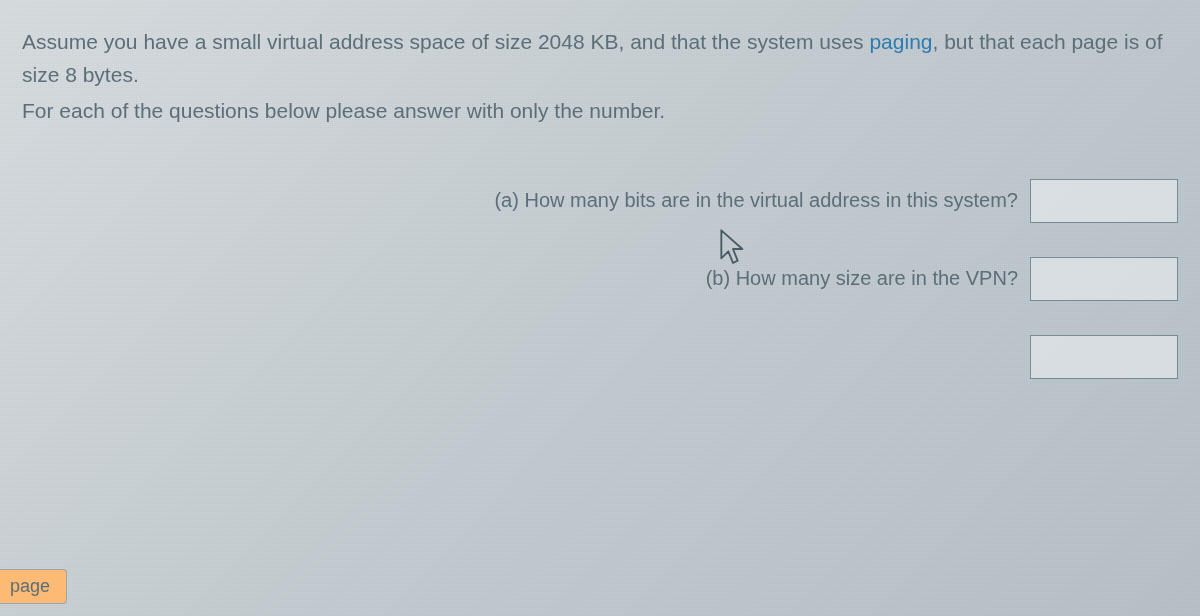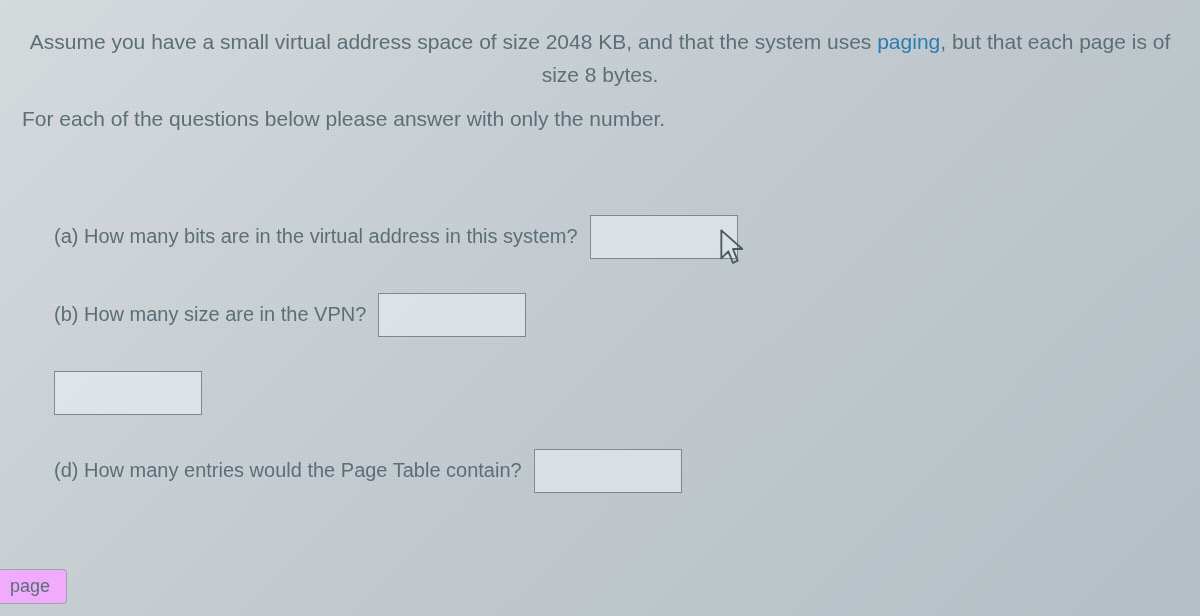--- a/index.html
+++ b/index.html
@@ -25,58 +25,58 @@
       pointer-events: none;
     }
     .content {
       padding: 26px 22px;
       color: #5a6b74;
       position: relative;
     }
     .intro {
       font-size: 21px;
       line-height: 1.55;
-      margin-bottom: 12px;
+      margin-bottom: 4px;
       color: #5c6e78;
-      text-align: center;
     }
     .link {
       color: #2b7cb0;
     }
     .instruction {
       font-size: 21px;
       line-height: 1.5;
-      margin-bottom: 80px;
+      margin-bottom: 52px;
       color: #5c6e78;
     }
     .question-row {
       display: flex;
       align-items: center;
       margin-bottom: 34px;
       padding-left: 32px;
+      justify-content: flex-end;
     }
     .question-text {
       font-size: 20px;
       color: #5c6e78;
       margin-right: 12px;
     }
     .answer-input {
       width: 148px;
       height: 44px;
       border: 1px solid #7a8a92;
       background: rgba(235,240,243,0.6);
       font-size: 18px;
       padding: 4px 8px;
       color: #4a5a64;
     }
     .page-tag {
       position: absolute;
       bottom: 12px;
       left: 0;
-      background: #f0abfc;
+      background: #fdba74;
       border: 1px solid #9aa5ac;
       border-left: none;
       padding: 6px 16px 6px 10px;
       font-size: 18px;
       color: #5c6e78;
       border-radius: 0 4px 4px 0;
     }
     .cursor {
       position: absolute;
       left: 718px;
@@ -104,24 +104,20 @@
 
   <div class="question-row">
     <span class="question-text">(b) How many size are in the VPN?</span>
     <input type="text" class="answer-input" value="" style="">
   </div>
 
   <div class="question-row">
     <input type="text" class="answer-input" value="" style="">
   </div>
 
-  <div class="question-row">
-    <span class="question-text">(d) How many entries would the Page Table contain?</span>
-    <input type="text" class="answer-input" value="" style="">
-  </div>
 </div>
 
 <div class="page-tag">page</div>
 
 <div class="cursor">
   <svg viewBox="0 0 24 36">
     <path d="M 2 2 L 2 26 L 8 20 L 12 30 L 16 28 L 12 18 L 20 18 Z" fill="none" stroke="#4a5a64" stroke-width="1.6" stroke-linejoin="round"></path>
   </svg>
 </div>
 

